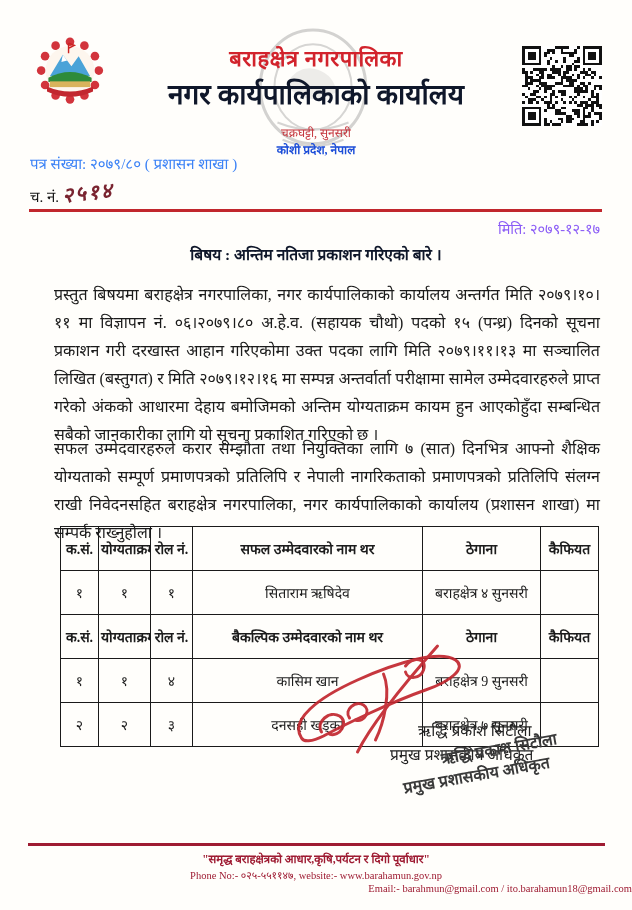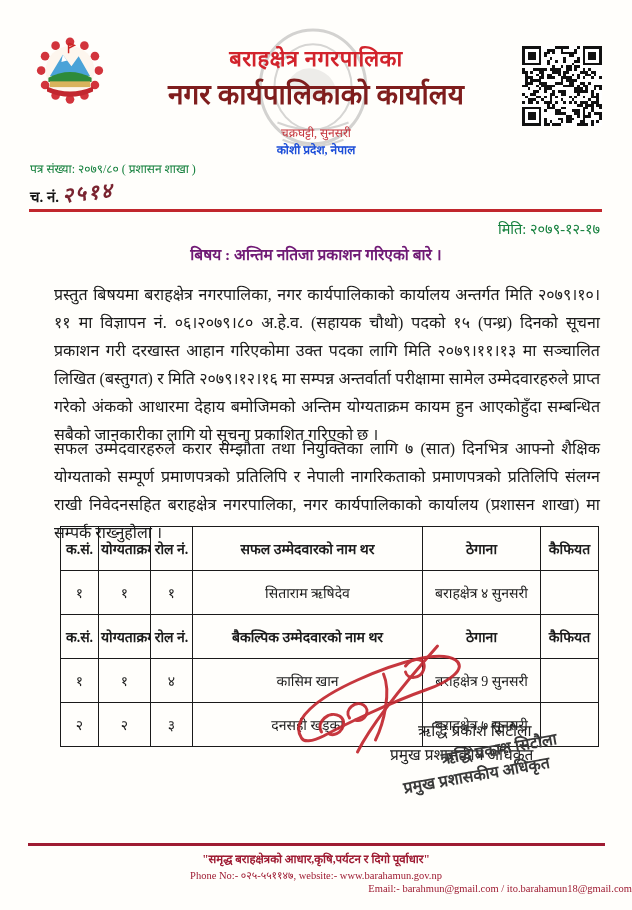--- a/index.html
+++ b/index.html
@@ -9,40 +9,40 @@
     background:#fffefb; overflow:hidden;
     font-family:"Liberation Serif","DejaVu Serif",serif;
     color:#1c1c1c;
   }
   .abs { position:absolute; }
 
   
   .hdr-line1 { left:0; right:0; top:42px; text-align:center;
     font-size:22px; font-weight:bold; color:#d2232c; letter-spacing:.5px; }
   .hdr-line2 { left:0; right:0; top:74px; text-align:center;
-    font-size:28px; font-weight:bold; color:#7f1d1d; }
+    font-size:28px; font-weight:bold; color:#0f172a; }
   .hdr-line3 { left:0; right:0; top:124px; text-align:center;
     font-size:12px; font-weight:normal; color:#c4343c; }
   .hdr-line4 { left:0; right:0; top:141px; text-align:center;
     font-size:12px; font-weight:bold; color:#1d4ed8; }
   .ghost-stamp { left:250px; top:26px; width:126px; height:132px; opacity:.30; }
   .logo { left:33px; top:36px; width:74px; height:72px; }
   .qr { left:522px; top:42px; width:80px; height:88px; }
 
   
-  .letter-no { left:30px; top:160px; font-size:12px; color:#15803d; }
-  .ch-no { left:30px; top:186px; font-size:15px; color:#151515;font-weight:bold; }
+  .letter-no { left:30px; top:153px; font-size:15px; color:#3b82f6; }
+  .ch-no { left:30px; top:186px; font-size:15px; color:#151515; }
   .ch-no-hand { left:62px; top:178px; font-size:21px; color:#7a2430;
     font-style:italic; transform:rotate(-6deg); letter-spacing:2px; font-weight:bold; }
   .red-rule-top { left:29px; top:209px; width:573px; height:3px; background:#c1272d; }
-  .date-line { right:32px; top:218px; font-size:14.5px; color:#15803d; }
+  .date-line { right:32px; top:218px; font-size:14.5px; color:#8b5cf6; }
 
   
   .subject { left:0; right:0; top:243px; text-align:center;
-    font-size:15.5px; font-weight:600; color:#701a75; }
+    font-size:15.5px; font-weight:600; color:#0f172a; }
   .para { left:54px; width:546px; font-size:16px; line-height:28px;
     text-align:justify; color:#1b1b1b; }
   .para1 { top:281px; }
   .para2 { top:435px; }
 
   
   .result-table-wrap { left:60px; top:526px; width:538px; }
   table.result-table { width:100%; border-collapse:collapse; table-layout:fixed; }
   table.result-table td {
     border:1.6px solid #1a1a1a; text-align:center; vertical-align:middle;

